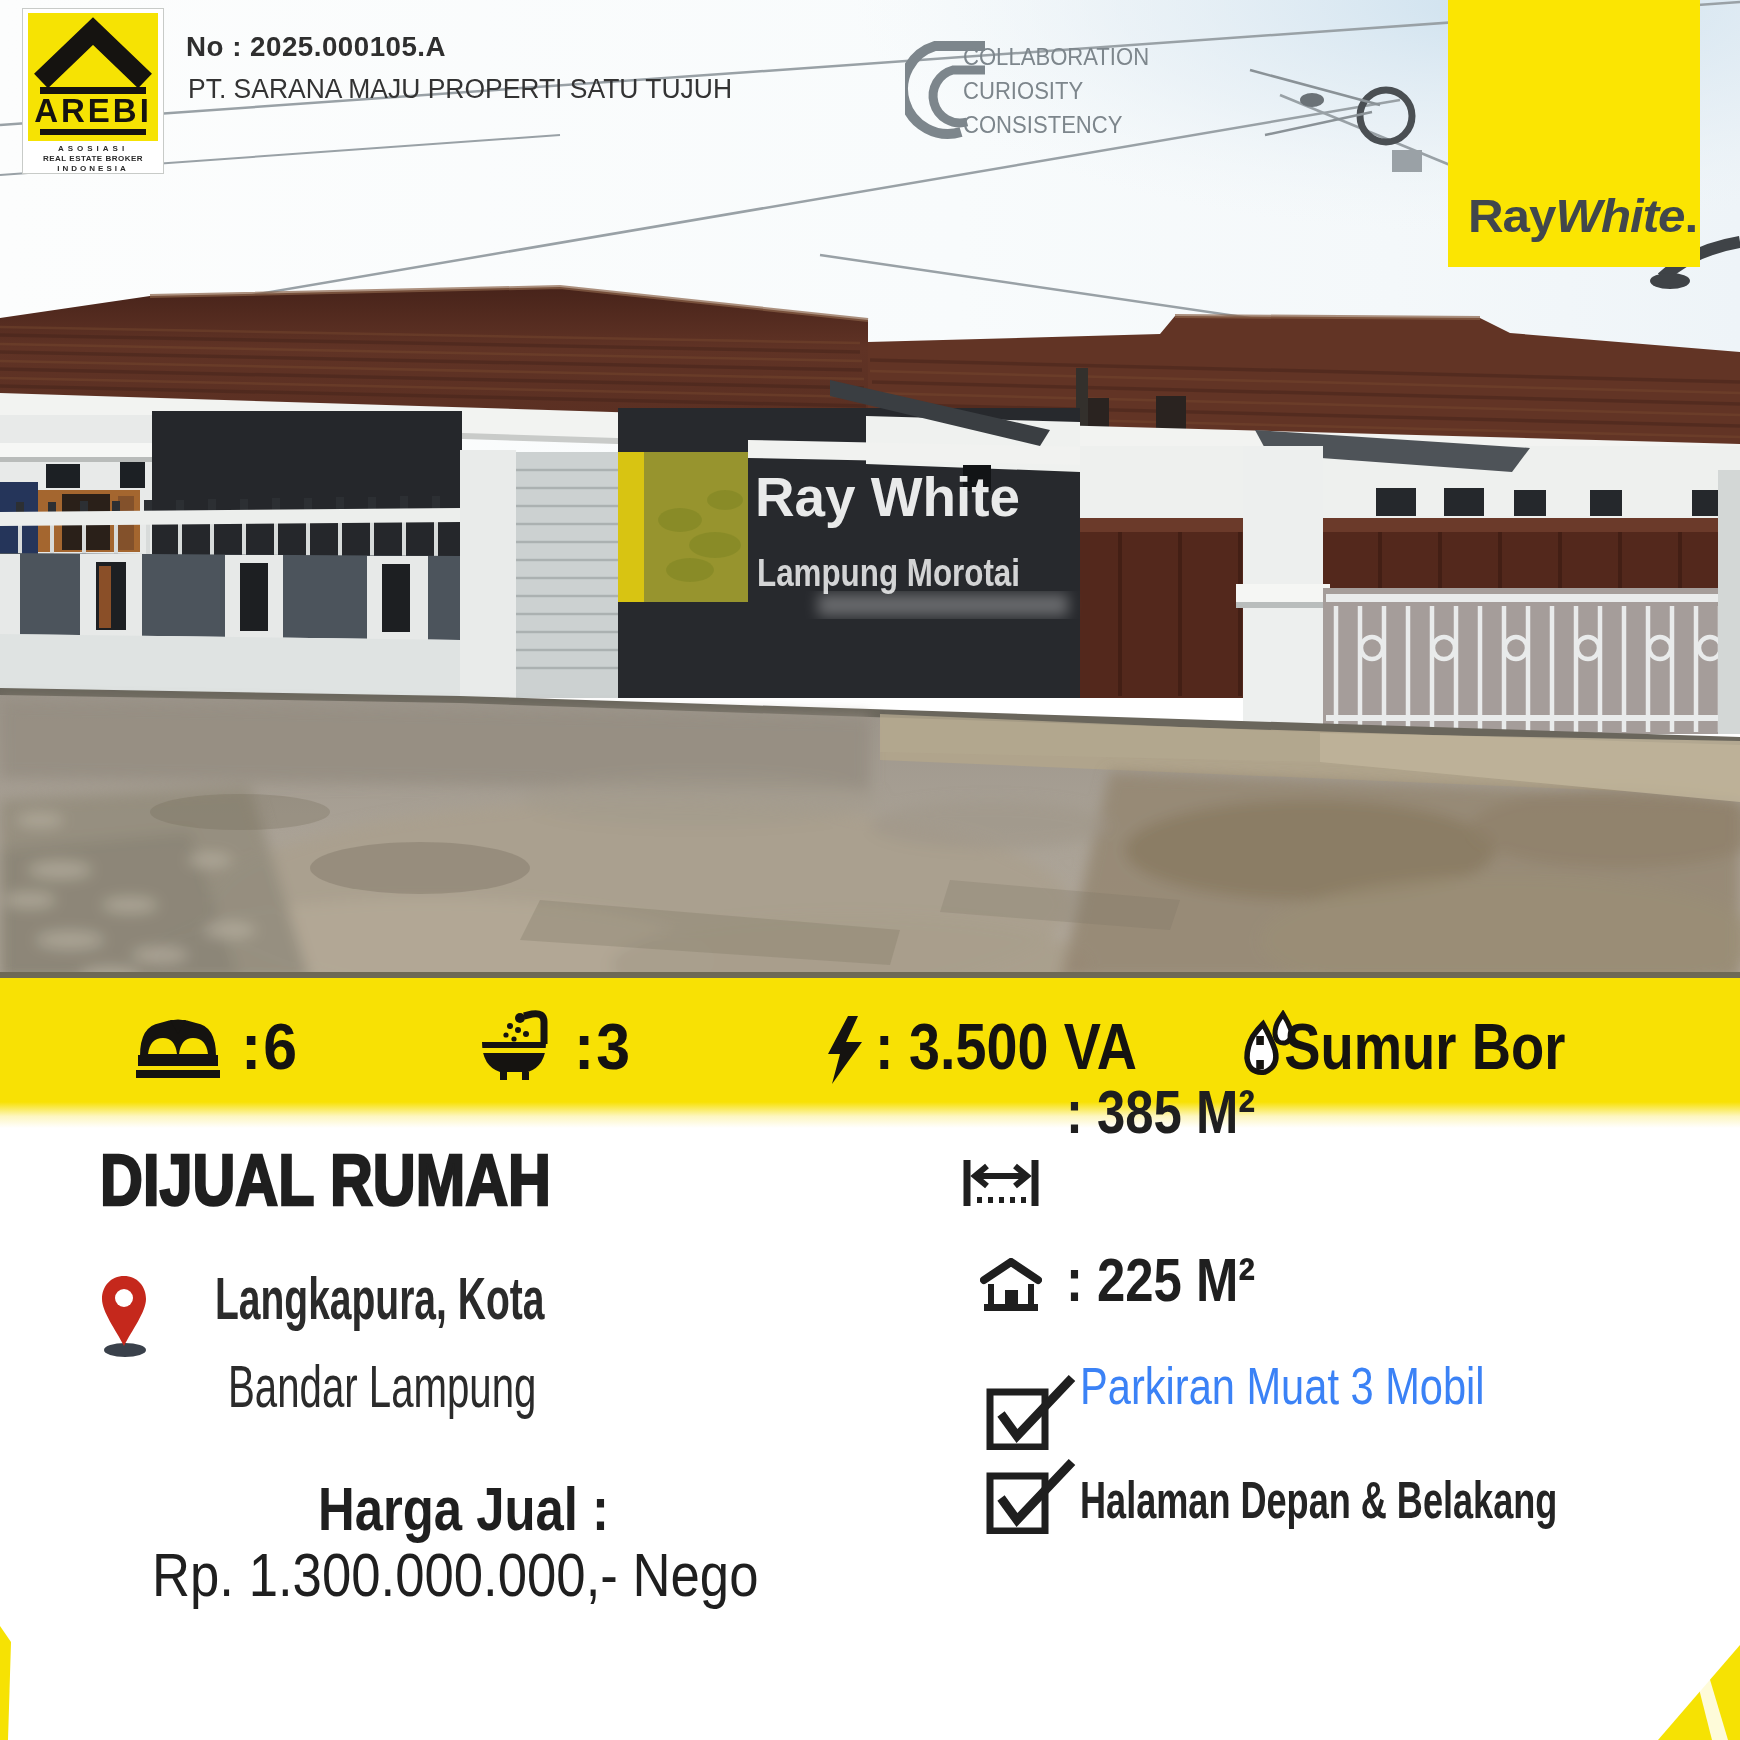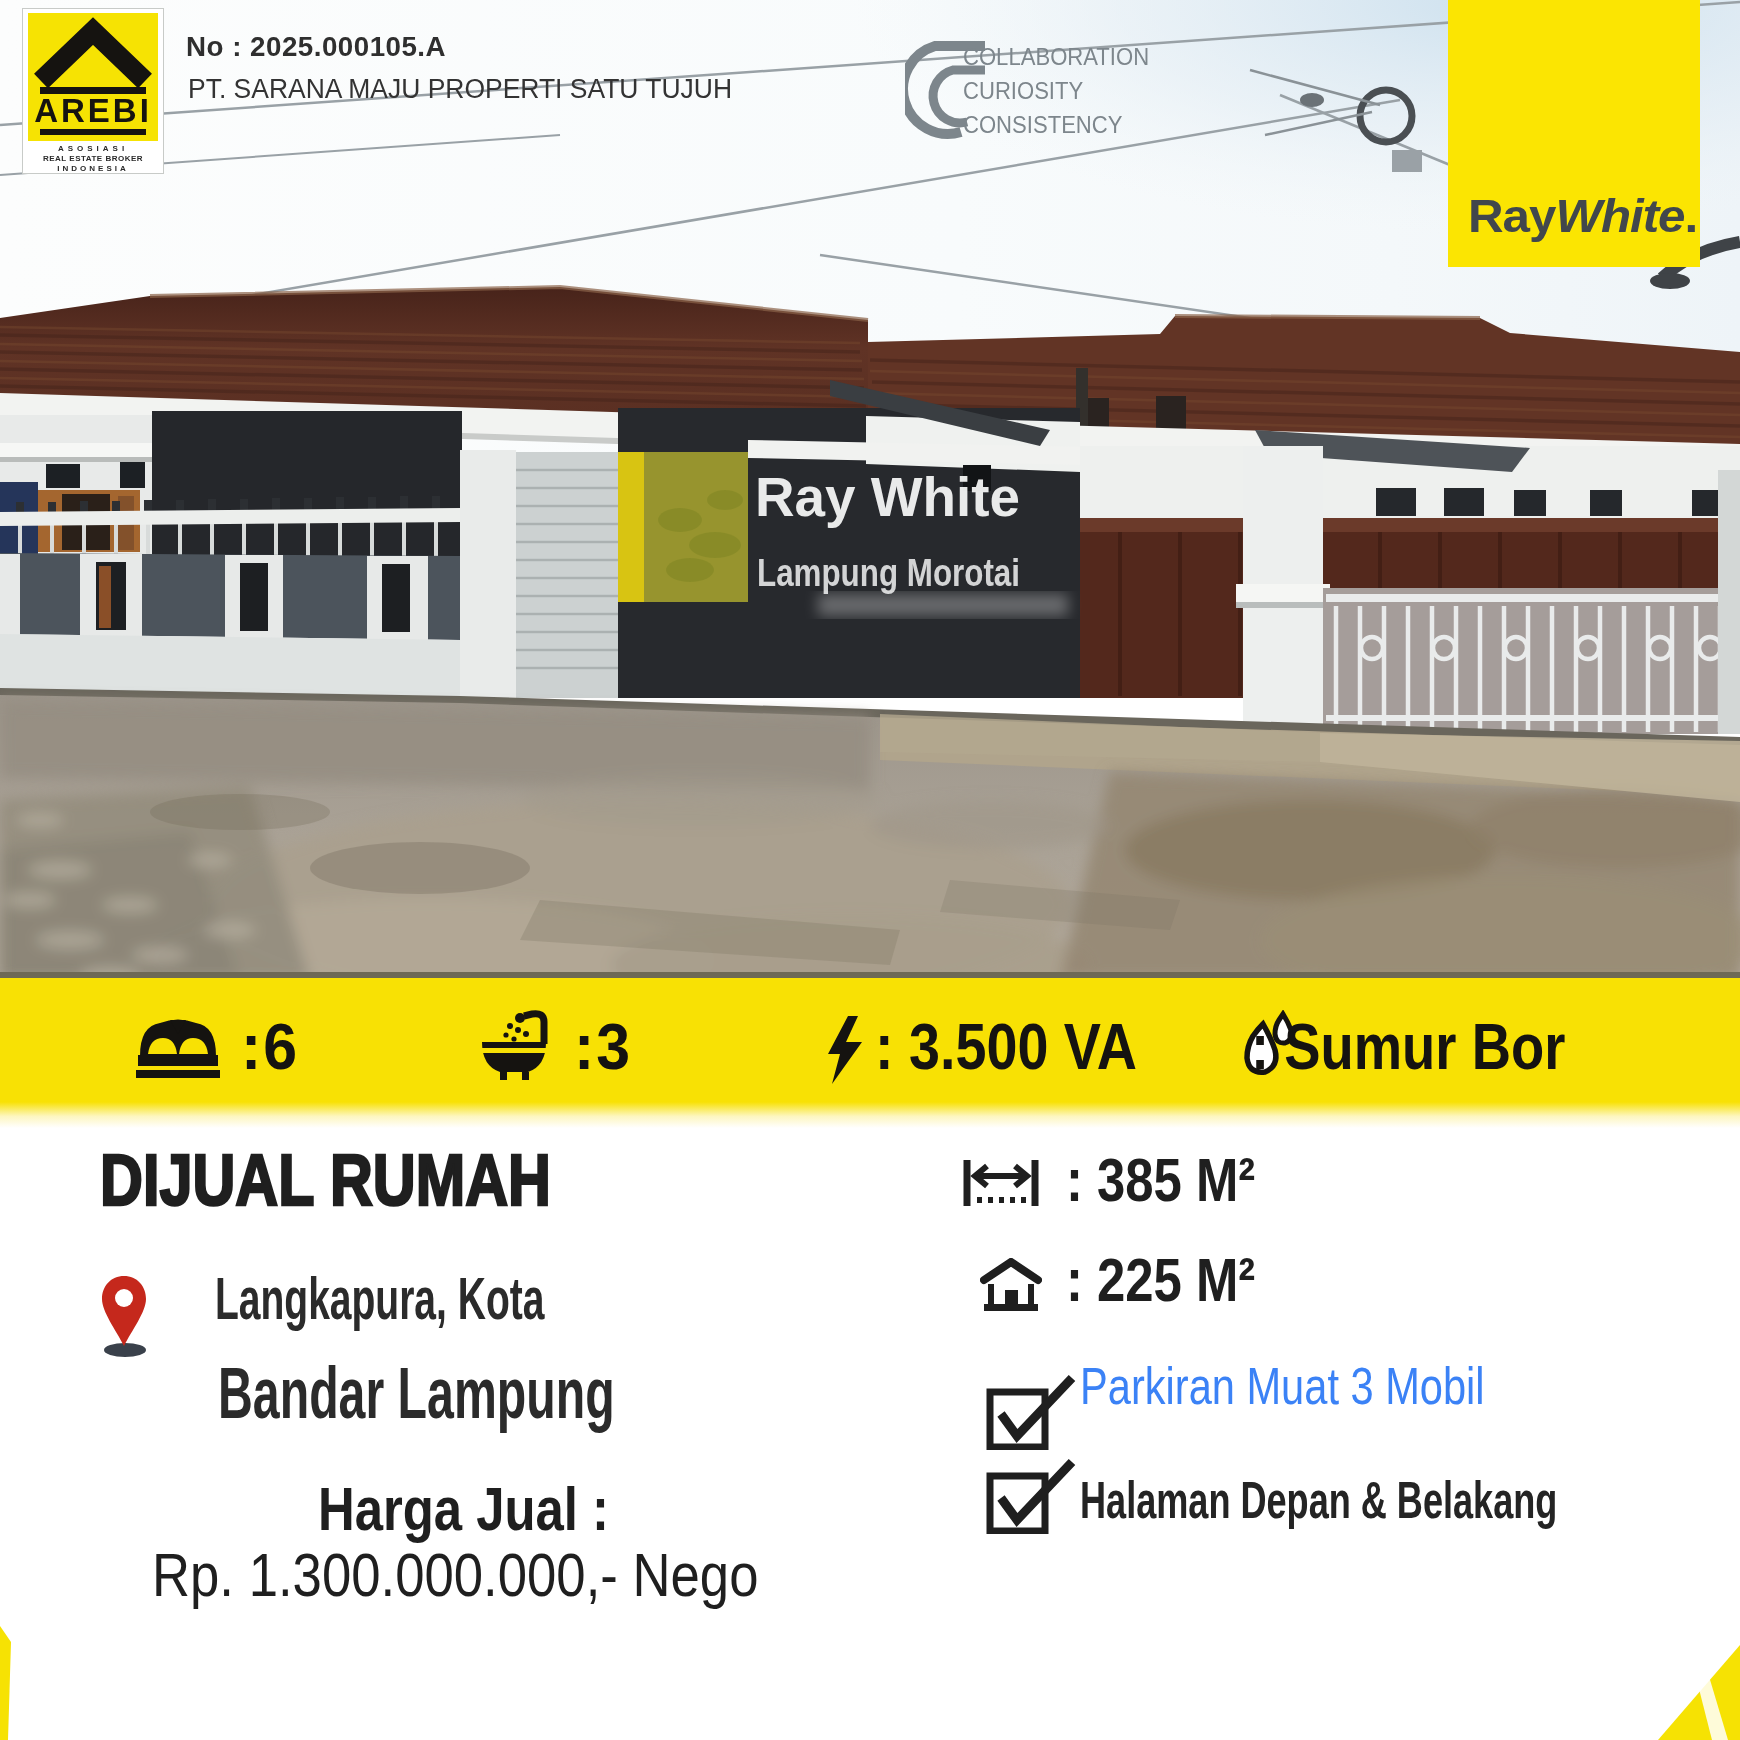--- a/index.html
+++ b/index.html
@@ -361,36 +361,36 @@
 <div class="abs" style="left:1251px;top:1010px;font-size:64px;font-weight:bold;color:#151310"><span class="sx" style="transform:scaleX(0.85)">: Sumur Bor</span></div>
 
 <div class="abs" style="left:100px;top:1139px;font-size:72px;font-weight:bold;color:#1f1f1f;-webkit-text-stroke:2.5px #1f1f1f"><span class="sx" style="transform:scaleX(0.825)">DIJUAL RUMAH</span></div>
 
 <svg class="abs" style="left:98px;top:1274px" width="52" height="84" viewBox="0 0 52 84">
 <ellipse cx="27" cy="76" rx="21" ry="7" fill="#3a414b"></ellipse>
 <path d="M26,2 C13,2 4,12 4,25 C4,38 18,56 26,72 C34,56 48,38 48,25 C48,12 39,2 26,2 Z" fill="#c5281c"></path>
 <circle cx="26" cy="24" r="9" fill="#ffffff"></circle>
 </svg>
 <div class="abs" style="left:215px;top:1264px;font-size:60px;font-weight:bold;color:#2b2b2b"><span class="sx" style="transform:scaleX(0.65)">Langkapura, Kota</span></div>
-<div class="abs" style="left:218px;top:1352px;font-size:72px;font-weight:bold;color:#2b2b2b"><span class="sx" style="transform:scaleX(0.67)">Bandar Lampung</span></div>
+<div class="abs" style="left:228px;top:1352px;font-size:60px;font-weight:normal;color:#2b2b2b"><span class="sx" style="transform:scaleX(0.67)">Bandar Lampung</span></div>
 
 <div class="abs" style="left:318px;top:1473px;font-size:62px;font-weight:bold;color:#1f1f1f"><span class="sx" style="transform:scaleX(0.82)">Harga Jual :</span></div>
 <div class="abs" style="left:152px;top:1539px;font-size:62px;font-weight:normal;color:#1f1f1f"><span class="sx" style="transform:scaleX(0.85)">Rp. 1.300.000.000,- Nego</span></div>
 
 <svg class="abs" style="left:963px;top:1158px" width="76" height="50" viewBox="0 0 76 50">
 <g stroke="#1f1f1f" fill="none">
 <path d="M4,2 V48" stroke-width="7"></path>
 <path d="M72,2 V48" stroke-width="7"></path>
 <path d="M14,18 H62" stroke-width="6"></path>
 <path d="M24,8 L12,18 L24,28" stroke-width="6" fill="none"></path>
 <path d="M52,8 L64,18 L52,28" stroke-width="6" fill="none"></path>
 <path d="M14,42 H64" stroke-width="6" stroke-dasharray="5,6"></path>
 </g>
 </svg>
-<div class="abs" style="left:1066px;top:1144px;font-size:62px;font-weight:bold;color:#1f1f1f"><span class="sx" style="transform:scaleX(0.82)">: 385 M²</span></div>
+<div class="abs" style="left:1066px;top:1076px;font-size:62px;font-weight:bold;color:#1f1f1f"><span class="sx" style="transform:scaleX(0.82)">: 385 M²</span></div>
 
 <svg class="abs" style="left:980px;top:1258px" width="62" height="54" viewBox="0 0 62 54">
 <path d="M4,22 L31,4 L58,22" fill="none" stroke="#1f1f1f" stroke-width="8" stroke-linecap="round"></path>
 <path d="M11,26 V48 M51,26 V48" stroke="#1f1f1f" stroke-width="6"></path>
 <rect x="4" y="46" width="54" height="7" fill="#1f1f1f"></rect>
 <rect x="25" y="32" width="13" height="16" fill="#1f1f1f"></rect>
 </svg>
 <div class="abs" style="left:1066px;top:1244px;font-size:62px;font-weight:bold;color:#1f1f1f"><span class="sx" style="transform:scaleX(0.82)">: 225 M²</span></div>
 
 <svg class="abs" style="left:986px;top:1370px" width="92" height="80" viewBox="0 0 92 80">

